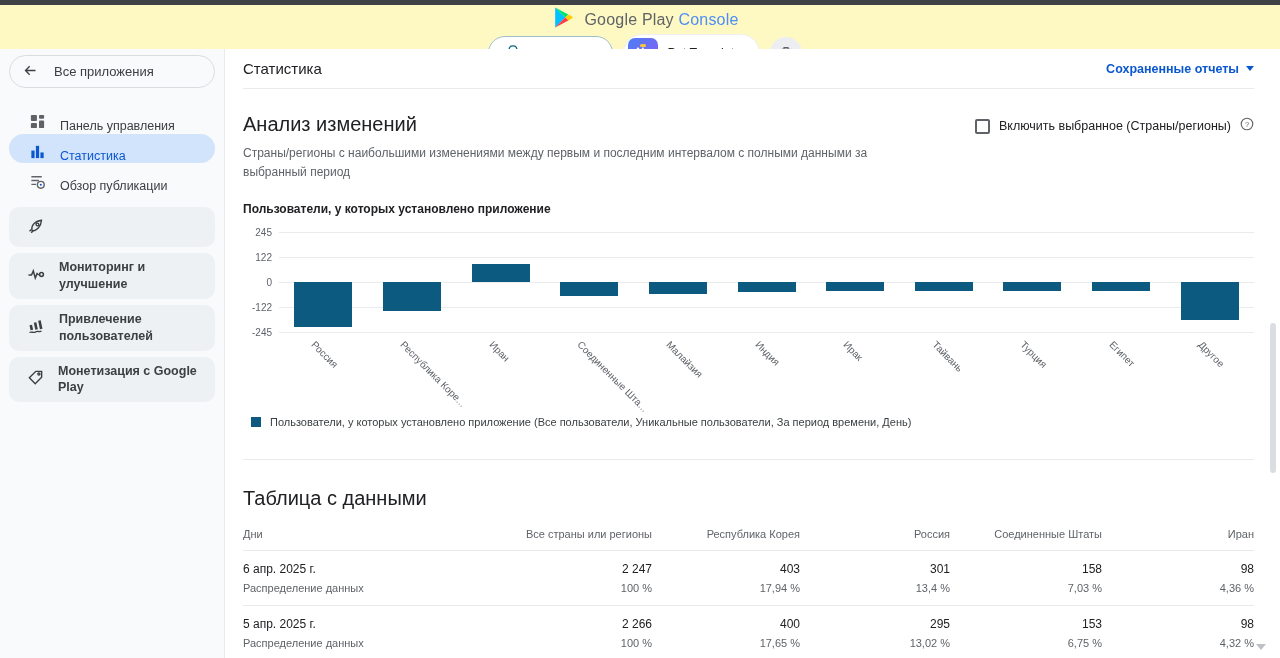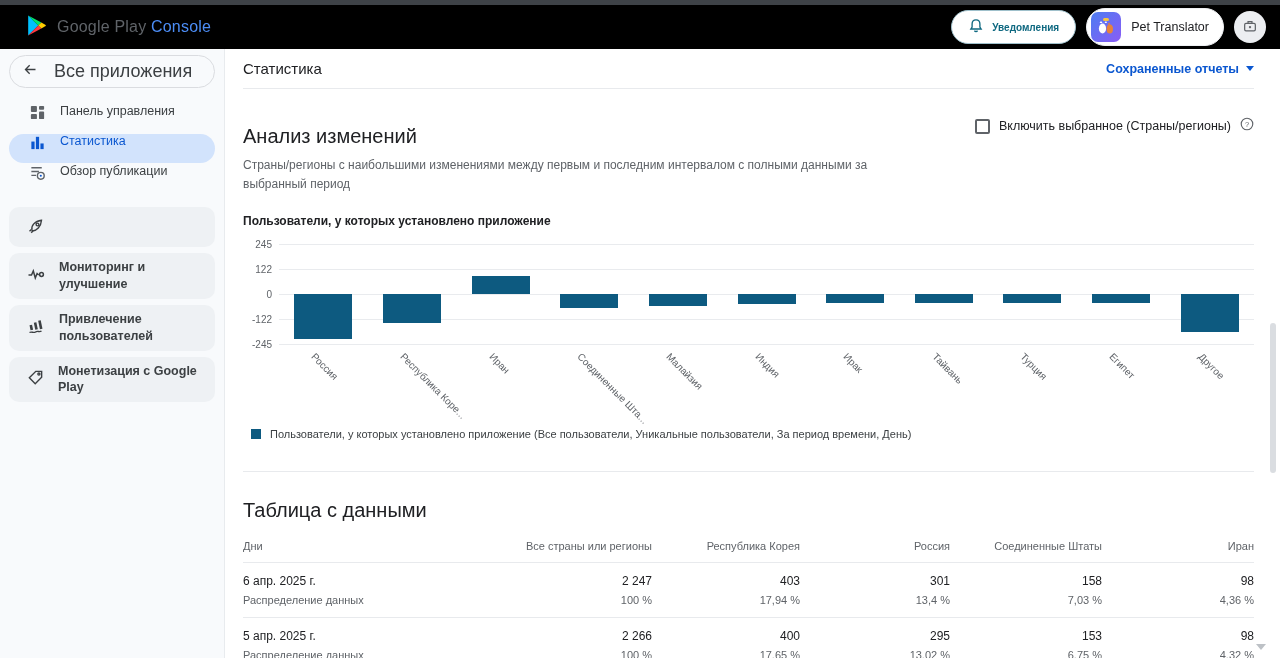--- a/index.html
+++ b/index.html
@@ -1,47 +1,47 @@
 <!DOCTYPE html>
 <html><head>
 <meta charset="utf-8">
 <style>
   * { box-sizing: border-box; margin: 0; padding: 0; }
   html,body { width:1280px; height:658px; overflow:hidden; }
   body { font-family:"Liberation Sans", sans-serif; background:#ffffff; color:#202124; position:relative; }
 
   .top-strip { height:5px; background:#3e4247; }
-  .topbar { height:44px; background:#000000; display:flex; align-items:center; justify-content:space-between; padding:0 14px 0 24px; }
+  .topbar { height:44px; background:#fef9c3; display:flex; align-items:center; justify-content:space-between; padding:0 14px 0 24px;flex-direction:column; }
   .logo { display:flex; align-items:center; gap:8px; }
   .logo-text { font-size:16px; color:#5f6368; letter-spacing:.2px; }
   .logo-text .console { color:#4c8df6; }
   .topbar-right { display:flex; align-items:center; gap:10px; }
   .notif-btn { display:flex; align-items:center; gap:8px; border:1px solid #9fc0cb; background:#fff; border-radius:17px; height:34px; padding:0 16px; color:#0e6880; font-size:10px; font-weight:bold; cursor:pointer; }
   .app-chip { display:flex; align-items:center; gap:10px; background:#fff; border:1px solid #eef0f3; border-radius:20px; height:38px; padding:4px 14px 4px 4px; font-size:12.5px; color:#202124; cursor:pointer; box-shadow:0 1px 2px rgba(0,0,0,.04); }
   .app-icon { width:30px; height:30px; border-radius:7px; background:linear-gradient(135deg,#4d7df2,#8a5cf5); display:flex; align-items:center; justify-content:center; }
   .round-btn { width:32px; height:32px; border-radius:50%; background:#eceef1; border:none; display:flex; align-items:center; justify-content:center; cursor:pointer; }
 
   .layout { display:flex; height:609px; }
   .sidebar { width:225px; background:#f8fafc; border-right:1px solid #e8ebee; padding-top:6px; flex-shrink:0; }
-  .back-pill { margin:0 9px 16px 9px; height:33px; border:1px solid #dadce0; border-radius:17px; display:flex; align-items:center; gap:16px; padding:0 13px; font-size:18px; color:#3c4043; background:transparent; cursor:pointer; }
-  .nav-item { display:flex; align-items:flex-start; gap:14px; height:29px; padding:0 0 0 20px; margin:1px 9px; border-radius:15px; font-size:12.5px; color:#3c4043; cursor:pointer; }
+  .back-pill { margin:0 9px 16px 9px; height:33px; border:1px solid #dadce0; border-radius:17px; display:flex; align-items:center; gap:16px; padding:0 13px; font-size:13px; color:#3c4043; background:transparent; cursor:pointer; }
+  .nav-item { display:flex; align-items:flex-end; gap:14px; height:29px; padding:0 0 0 20px; margin:1px 9px; border-radius:15px; font-size:12.5px; color:#3c4043; cursor:pointer; }
   .nav-item.selected { background:#d2e3fc; color:#0b57d0; }
   .nav-card { display:flex; align-items:center; gap:14px; margin:0 9px 6px 9px; padding:0 10px 0 18px; min-height:40px; border-radius:10px; background:#eef1f4; font-size:12.5px; font-weight:bold; color:#3c4043; cursor:pointer; }
   .nav-card .lbl { line-height:1.35; padding:6px 0; }
   .nav-gap { height:13px; }
 
   .main { flex:1; background:#fff; padding:0 26px 0 18px; position:relative; }
   .page-header { height:39px; display:flex; align-items:center; justify-content:space-between; }
   .page-title { font-size:15px; color:#202124; }
   .saved-reports { display:flex; align-items:center; gap:7px; color:#0b57d0; font-size:12.5px; font-weight:bold; cursor:pointer; }
   .caret-down { width:0; height:0; border-left:4px solid transparent; border-right:4px solid transparent; border-top:5px solid #0b57d0; }
   .hr { border:none; border-top:1px solid #e8eaed; }
 
   .analysis-head { display:flex; justify-content:space-between; align-items:flex-start; margin-top:24px; }
-  .h2 { font-size:20px; font-weight:400; color:#202124;margin-top:12px; }
+  .h2 { font-size:20px; font-weight:400; color:#202124; }
   .desc { margin-top:8px; font-size:12px; line-height:1.6; color:#5f6368; max-width:650px; }
   .checkbox-row { display:flex; align-items:center; gap:9px; margin-top:4px; }
   .checkbox { width:15px; height:15px; border:2px solid #5f6368; border-radius:2px; background:#fff; cursor:pointer; }
   .checkbox-label { font-size:12.5px; color:#202124; }
 
   .chart-subtitle { margin-top:20px; font-size:12px; font-weight:bold; color:#202124; }
 
   .chart { margin-top:16px; position:relative; }
   .plot { position:relative; margin-left:36px; height:100px; }
   .gridline { position:absolute; left:0; right:0; height:1px; background:#e9ebee; }

